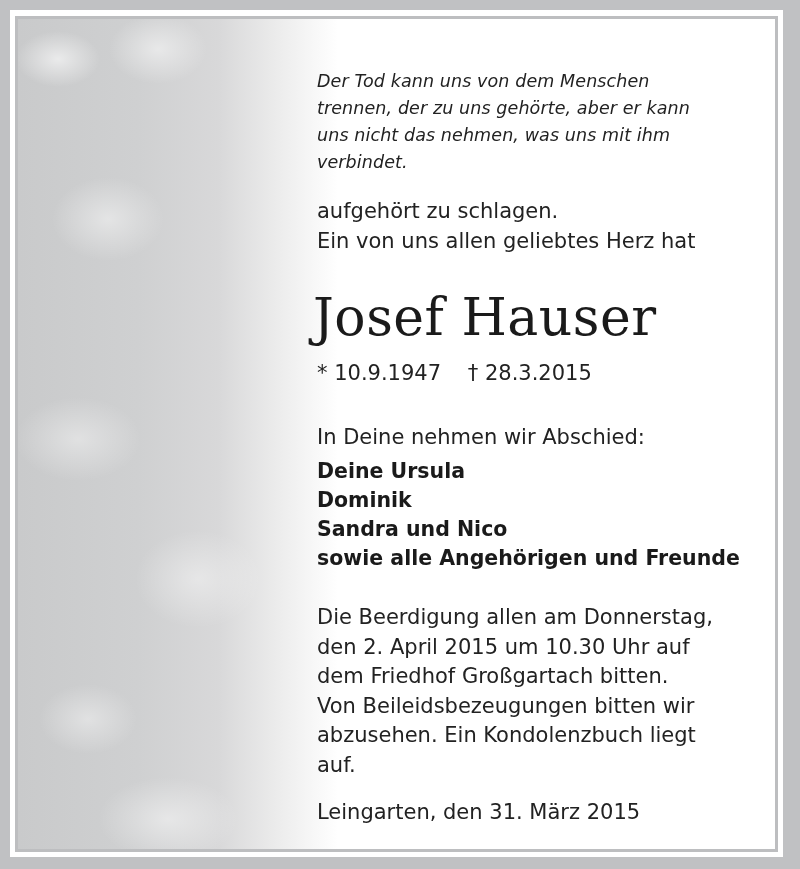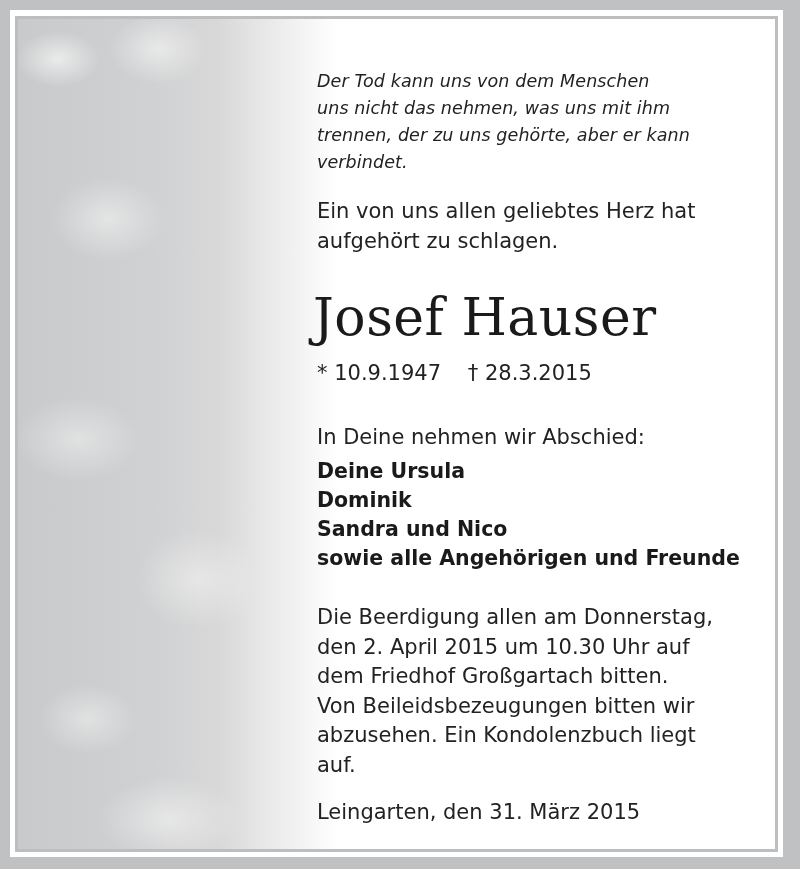--- a/index.html
+++ b/index.html
@@ -30,27 +30,27 @@
 </style>
 </head>
 <body>
 
 <div class="white-frame"></div>
 <div class="inner-frame">
   <div class="clouds"></div>
   <div class="content">
     <div class="motto">
       <span class="line">Der Tod kann uns von dem Menschen</span>
+      <span class="line">trennen, der zu uns gehörte, aber er kann</span>
       <span class="line">uns nicht das nehmen, was uns mit ihm</span>
-      <span class="line">trennen, der zu uns gehörte, aber er kann</span>
       <span class="line">verbindet.</span>
     </div>
     <div class="intro">
+      <span class="line">aufgehört zu schlagen.</span>
       <span class="line">Ein von uns allen geliebtes Herz hat</span>
-      <span class="line">aufgehört zu schlagen.</span>
     </div>
     <div class="name">Josef Hauser</div>
     <div class="dates">* 10.9.1947    † 28.3.2015</div>
     <div class="farewell">In Deine nehmen wir Abschied:</div>
     <div class="mourners">
       <span class="line">Deine Ursula</span>
       <span class="line">Dominik</span>
       <span class="line">Sandra und Nico</span>
       <span class="line">sowie alle Angehörigen und Freunde</span>
     </div>

